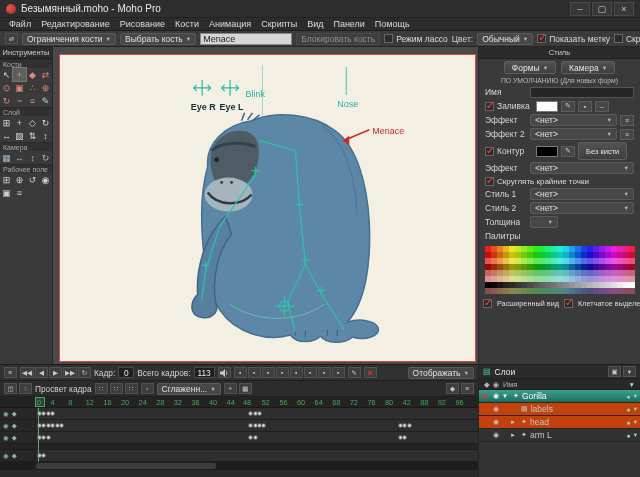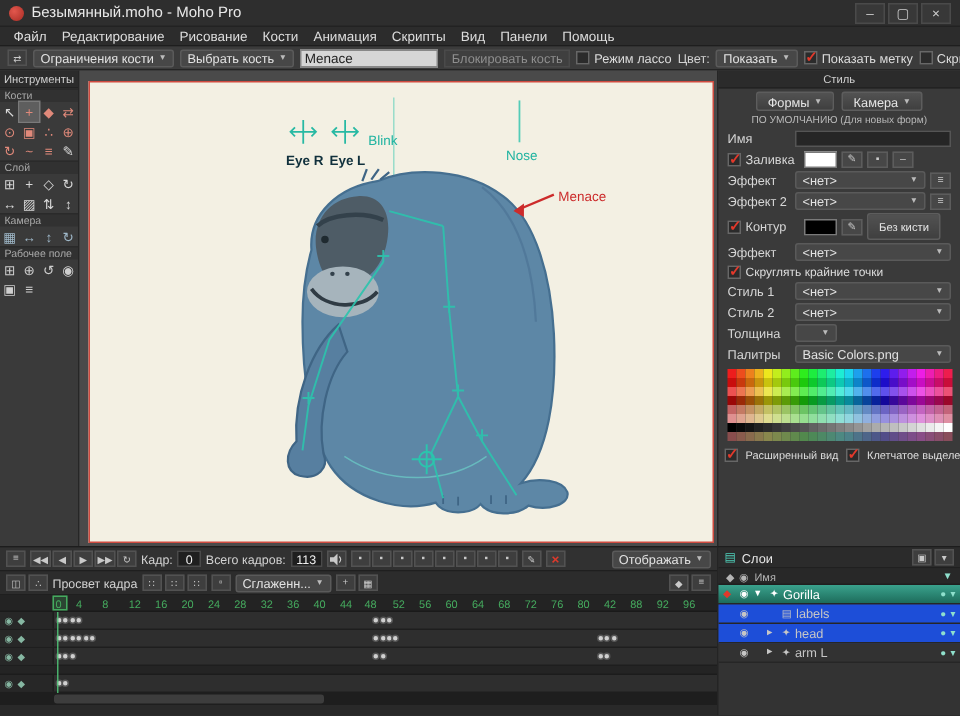--- a/index.html
+++ b/index.html
@@ -81,21 +81,21 @@
 
   
   .layers{position:absolute;top:364px;left:478px;width:162px;height:113px;background:#333;border-top:1px solid #1d1d1d;border-left:1px solid #242424;display:flex;flex-direction:column;font-size:8.5px}
   .l-header{height:14px;background:#2b2b2b;display:flex;align-items:center;gap:4px;padding:0 4px;border-bottom:1px solid #202020}
   .l-hicon{color:#4fd0ba;font-size:8px}
   .l-title{color:#e8e8e8}
   .l-search{padding:1px 3px;background:#2f2f2f}
   .l-search input{width:100%;height:11px;background:#232323;border:1px solid #555;color:#bbb;font-size:8px;padding:0 3px;font-family:inherit}
   .l-colhead{height:11px;display:flex;align-items:center;gap:4px;padding:0 5px;background:#282828;color:#b5b5b5;font-size:7.3px;border-bottom:1px solid #1f1f1f}
   .lrow{height:13px;display:flex;align-items:center;gap:3px;padding:0 3px;border-bottom:1px solid #262626;background:#323232;color:#c6c6c6}
-  .lrow.alt{background:#1d4ed8}
+  .lrow.alt{background:#c2410c}
   .lrow.sel{background:linear-gradient(#3aa28d,#1d6c5b);color:#fff}
   .ltag{width:8px;color:#e0392b;font-size:7px;flex:none}
   .leye{font-size:7px;flex:none}
   .lexp{width:8px;font-size:6px;flex:none}
   .ltype{font-size:7px;flex:none}
   .lname{flex:1;white-space:nowrap;overflow:hidden}
   .lctl{font-size:6.5px;color:#8fe0cd;flex:none}
 </style>
 </head>
 <body>
@@ -135,21 +135,21 @@
       <span class="car">▼</span>
     </span>
     <input class="tb-input" value="Menace" style="">
     <span class="tb-disabled">Блокировать кость</span>
     <span class="tb-check">
       <span class="chk"></span>
       <span>Режим лассо</span>
     </span>
     <span class="tlabel">Цвет:</span>
     <span class="dd">
-      <span>Показать</span>
+      <span>Обычный</span>
       <span class="car">▼</span>
     </span>
     <span class="tb-check">
       <span class="chk on">
           <span class="chkmark">✓</span>
         </span>
       <span>Показать метку</span>
     </span>
     <span class="tb-check">
       <span class="chk"></span>
@@ -355,24 +355,20 @@
           </span>
       </div>
       <div class="srow" style="min-height:12px">
         <span class="slabel">Толщина</span>
         <span class="dd" style="width:28px">
           <span class="car mlauto">▼</span>
           </span>
       </div>
       <div class="srow">
         <span class="slabel">Палитры</span>
-        <span class="dd grow">
-          <span>Basic Colors.png</span>
-            <span class="car mlauto">▼</span>
-          </span>
       </div>
       <div class="pal">
           <span class="pal-cell" style="background: rgb(237, 29, 29);"></span>
           <span class="pal-cell" style="background: rgb(237, 77, 29);"></span>
           <span class="pal-cell" style="background: rgb(237, 129, 29);"></span>
           <span class="pal-cell" style="background: rgb(237, 178, 29);"></span>
           <span class="pal-cell" style="background: rgb(237, 230, 29);"></span>
           <span class="pal-cell" style="background: rgb(195, 237, 29);"></span>
           <span class="pal-cell" style="background: rgb(146, 237, 29);"></span>
           <span class="pal-cell" style="background: rgb(94, 237, 29);"></span>

